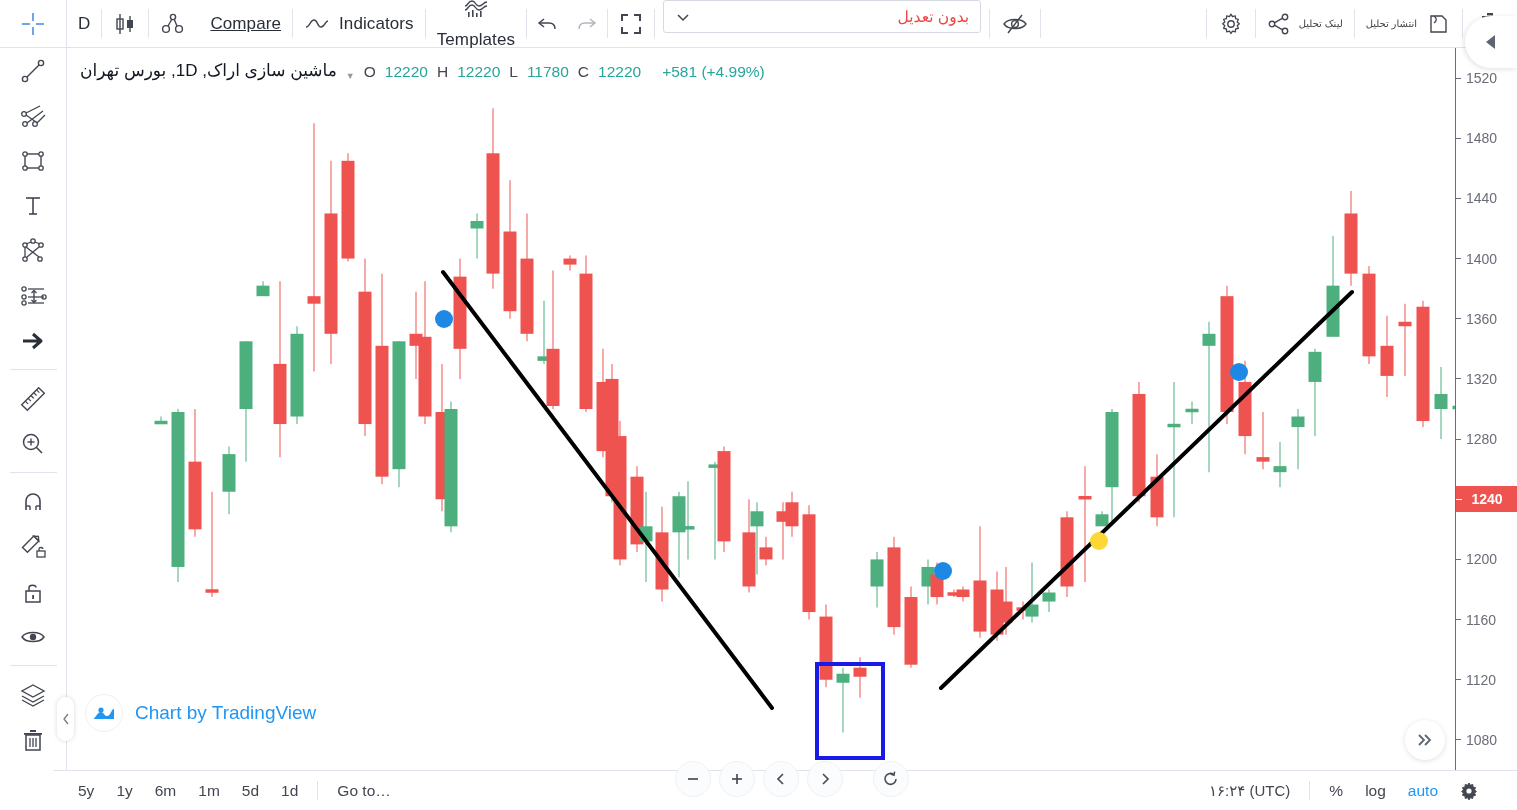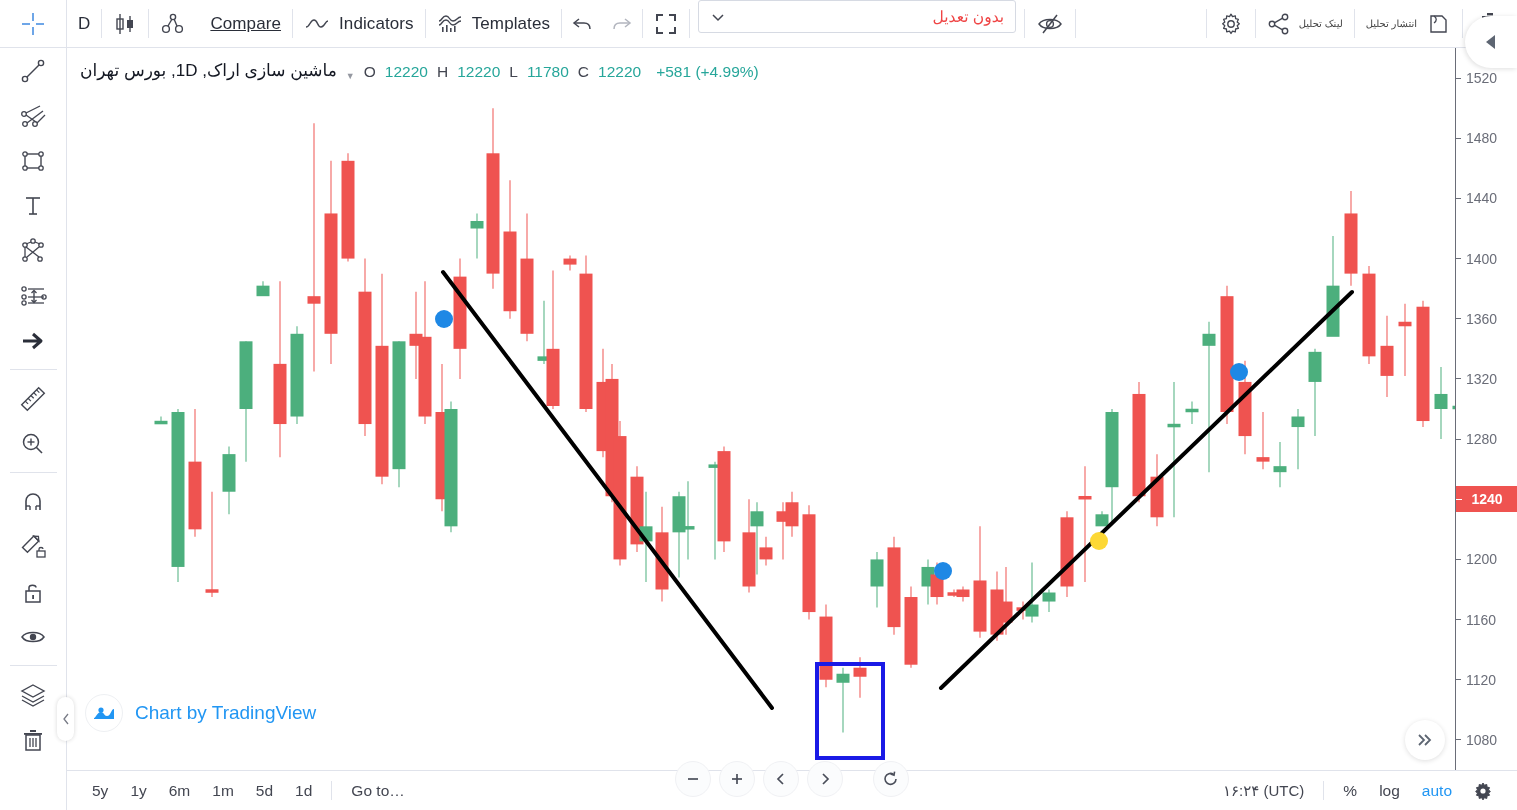--- a/index.html
+++ b/index.html
@@ -62,21 +62,21 @@
   
   .legend {
     position: absolute; left: 13px; top: 12px; display: flex; align-items: flex-end;
     gap: 9px; z-index: 20; white-space: nowrap;
   }
   .legend-title { font-size: 17px; color: #131722; direction: rtl; font-weight: 400; }
   .legend-caret { color: #9598a1; font-size: 9px; }
   .ohlc { display: flex; align-items: center; gap: 9px; font-size: 15.5px; }
   .ohlc .k { color: #434651; }
   .ohlc .v { color: #26a69a; }
-  .ohlc .chg { color: #26a69a; margin-left: 6px; }
+  .ohlc .chg { color: #26a69a; margin-left: 12px; }
 
   
   .price-axis {
     position: absolute; right: 0; top: 0; width: 62px; height: 722px;
     border-left: 1px solid #6a6d78; background: #fff;
   }
   .pa-tick {
     position: absolute; left: 0; width: 62px; height: 14px; margin-top: -7px;
     display: flex; align-items: center; font-size: 14px; color: #6a6d78;
   }
@@ -145,21 +145,21 @@
   }
   .left-collapse {
     position: absolute; left: 57px; top: 697px; width: 17px; height: 44px;
     border-radius: 9px; background: #fff; box-shadow: 0 0 4px rgba(0,0,0,.16);
     display: flex; align-items: center; justify-content: center; z-index: 30; cursor: pointer;
     color: #787b86;
   }
 
   
   .status-bar {
-    position: absolute; left: 67px; top: 770px; width: 1450px; height: 40px;
+    position: absolute; left: 53px; top: 770px; width: 1450px; height: 40px;
     border-top: 1px solid #e0e3eb; background: #fff;
     display: flex; align-items: center; padding: 0 14px;
   }
   .sb-item {
     font-size: 15.5px; color: #434651; padding: 0 11px; cursor: pointer; line-height: 1;
   }
   .sb-item.accent { color: #2196f3; }
   .sb-sep { width: 1px; height: 19px; background: #e0e3eb; margin: 0 8px; }
   .sb-gap { flex: 1 1 auto; }
   .sb-time { font-size: 15px; color: #434651; padding: 0 11px; }
@@ -217,21 +217,21 @@
     <div class="tb-cell" style="gap:9px;">
       <span>
         <svg width="26" height="20" viewBox="0 0 26 20">
           <path d="M2 13 C6 13 6 6 10 6 C14 6 13 13 17 13 C21 13 21 7 24 7" fill="none" stroke="#434651" stroke-width="1.5"></path>
         </svg>
       </span>
       <span class="tb-label">Indicators</span>
     </div>
     <div class="tb-sep"></div>
 
-    <div class="tb-cell" style="gap:9px;">
+    <div class="tb-cell" style="gap:9px;flex-direction:column;">
       <span>
         <svg width="26" height="24" viewBox="0 0 26 24">
           <path d="M2 9 C5 9 5 4 9 4 C13 4 12 9 16 9 C20 9 20 5 24 5" fill="none" stroke="#434651" stroke-width="1.4"></path>
           <path d="M2 13 C5 13 5 8 9 8 C13 8 12 13 16 13 C20 13 20 9 24 9" fill="none" stroke="#434651" stroke-width="1.4"></path>
           <rect x="5" y="15" width="1.6" height="5" fill="#434651"></rect>
           <rect x="9" y="13" width="1.6" height="7" fill="#434651"></rect>
           <rect x="13" y="16" width="1.6" height="4" fill="#434651"></rect>
           <rect x="17" y="14" width="1.6" height="6" fill="#434651"></rect>
         </svg>
       </span>

